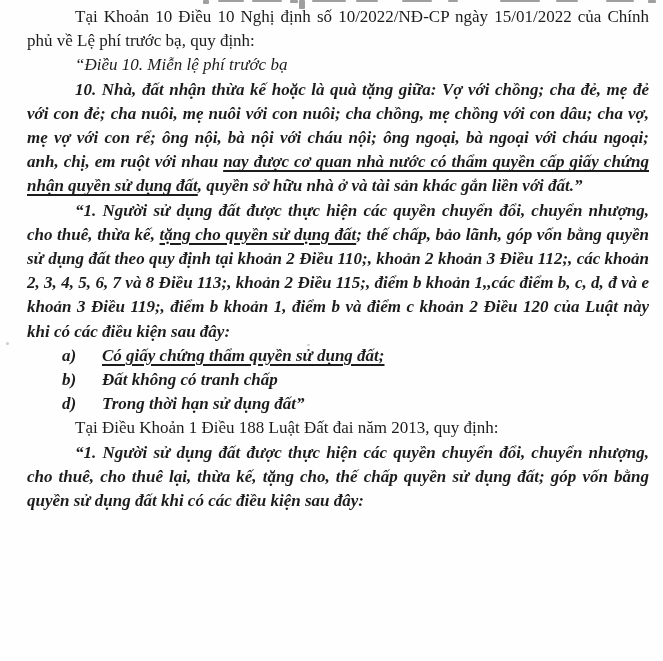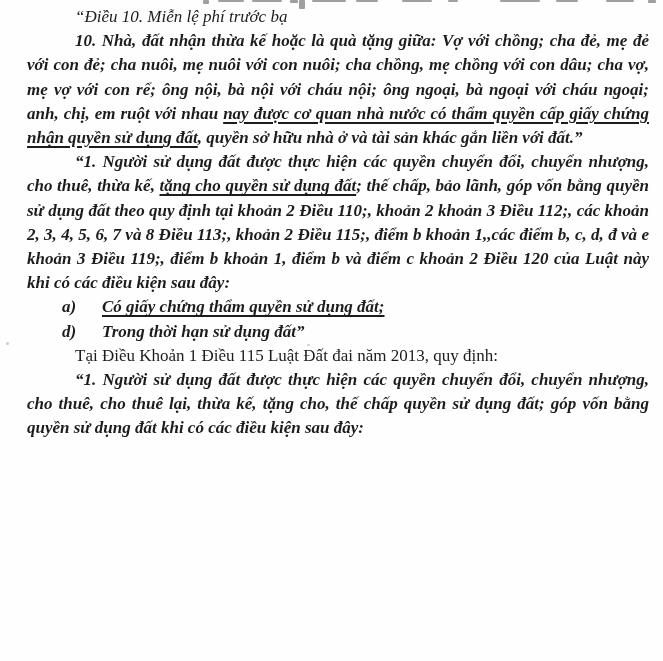--- a/index.html
+++ b/index.html
@@ -80,22 +80,24 @@
     <i style="left:500px; width:40px; height:2px;"></i>
     <i style="left:556px; width:22px; height:2px;"></i>
     <i style="left:606px; width:28px; height:2px;"></i>
     <i style="left:648px; width:8px;  height:3px;"></i>
   </div>
 
   <span class="speckle" style="left:6px; top:342px; width:3px; height:3px;"></span>
   <span class="speckle" style="left:307px; top:344px; width:3px; height:2px;"></span>
 
   <div id="doc-body">
+      <p class="blk regular indent"><span>Tại Khoản 10 Điều 10 Nghị định số 10/2022/NĐ-CP ngày 15/01/2022 của Chính phủ về Lệ phí trước bạ, quy định:</span></p>
       <p class="blk bold-italic indent"><span>“Điều 10. Miễn lệ phí trước bạ</span></p>
       <p class="blk italic indent"><span>10. Nhà, đất nhận thừa kế hoặc là quà tặng giữa: Vợ với chồng; cha đẻ, mẹ đẻ với con đẻ; cha nuôi, mẹ nuôi với con nuôi; cha chồng, mẹ chồng với con dâu; cha vợ, mẹ vợ với con rể; ông nội, bà nội với cháu nội; ông ngoại, bà ngoại với cháu ngoại; anh, chị, em ruột với nhau </span><span class="u">nay được cơ quan nhà nước có thẩm quyền cấp giấy chứng nhận quyền sử dụng đất</span><span>, quyền sở hữu nhà ở và tài sản khác gắn liền với đất.”</span></p>
       <p class="blk italic indent"><span>“1. Người sử dụng đất được thực hiện các quyền chuyển đổi, chuyển nhượng, cho thuê, thừa kế, </span><span class="u">tặng cho quyền sử dụng đất</span><span>; thế chấp, bảo lãnh, góp vốn bằng quyền sử dụng đất theo quy định tại khoản 2 Điều 110;, khoản 2 khoản 3 Điều 112;, các khoản 2, 3, 4, 5, 6, 7 và 8 Điều 113;, khoản 2 Điều 115;, điểm b khoản 1,,các điểm b, c, d, đ và e khoản 3 Điều 119;, điểm b khoản 1, điểm b và điểm c khoản 2 Điều 120 của Luật này khi có các điều kiện sau đây:</span></p>
       <p class="blk italic li"><span class="li-label">a)</span><span class="u">Có giấy chứng thẩm quyền sử dụng đất;</span></p>
+      <p class="blk italic li"><span class="li-label">b)</span><span>Đất không có tranh chấp</span></p>
       <p class="blk italic li"><span class="li-label">d)</span><span>Trong thời hạn sử dụng đất”</span></p>
-      <p class="blk regular indent"><span>Tại Điều Khoản 1 Điều 115 Luật Đất đai năm 2013, quy định:</span></p>
+      <p class="blk regular indent"><span>Tại Điều Khoản 1 Điều 188 Luật Đất đai năm 2013, quy định:</span></p>
       <p class="blk italic indent"><span>“1. Người sử dụng đất được thực hiện các quyền chuyển đổi, chuyển nhượng, cho thuê, cho thuê lại, thừa kế, tặng cho, thế chấp quyền sử dụng đất; góp vốn bằng quyền sử dụng đất khi có các điều kiện sau đây:</span></p>
     </div>
 
 </div>
 
 </body></html>

